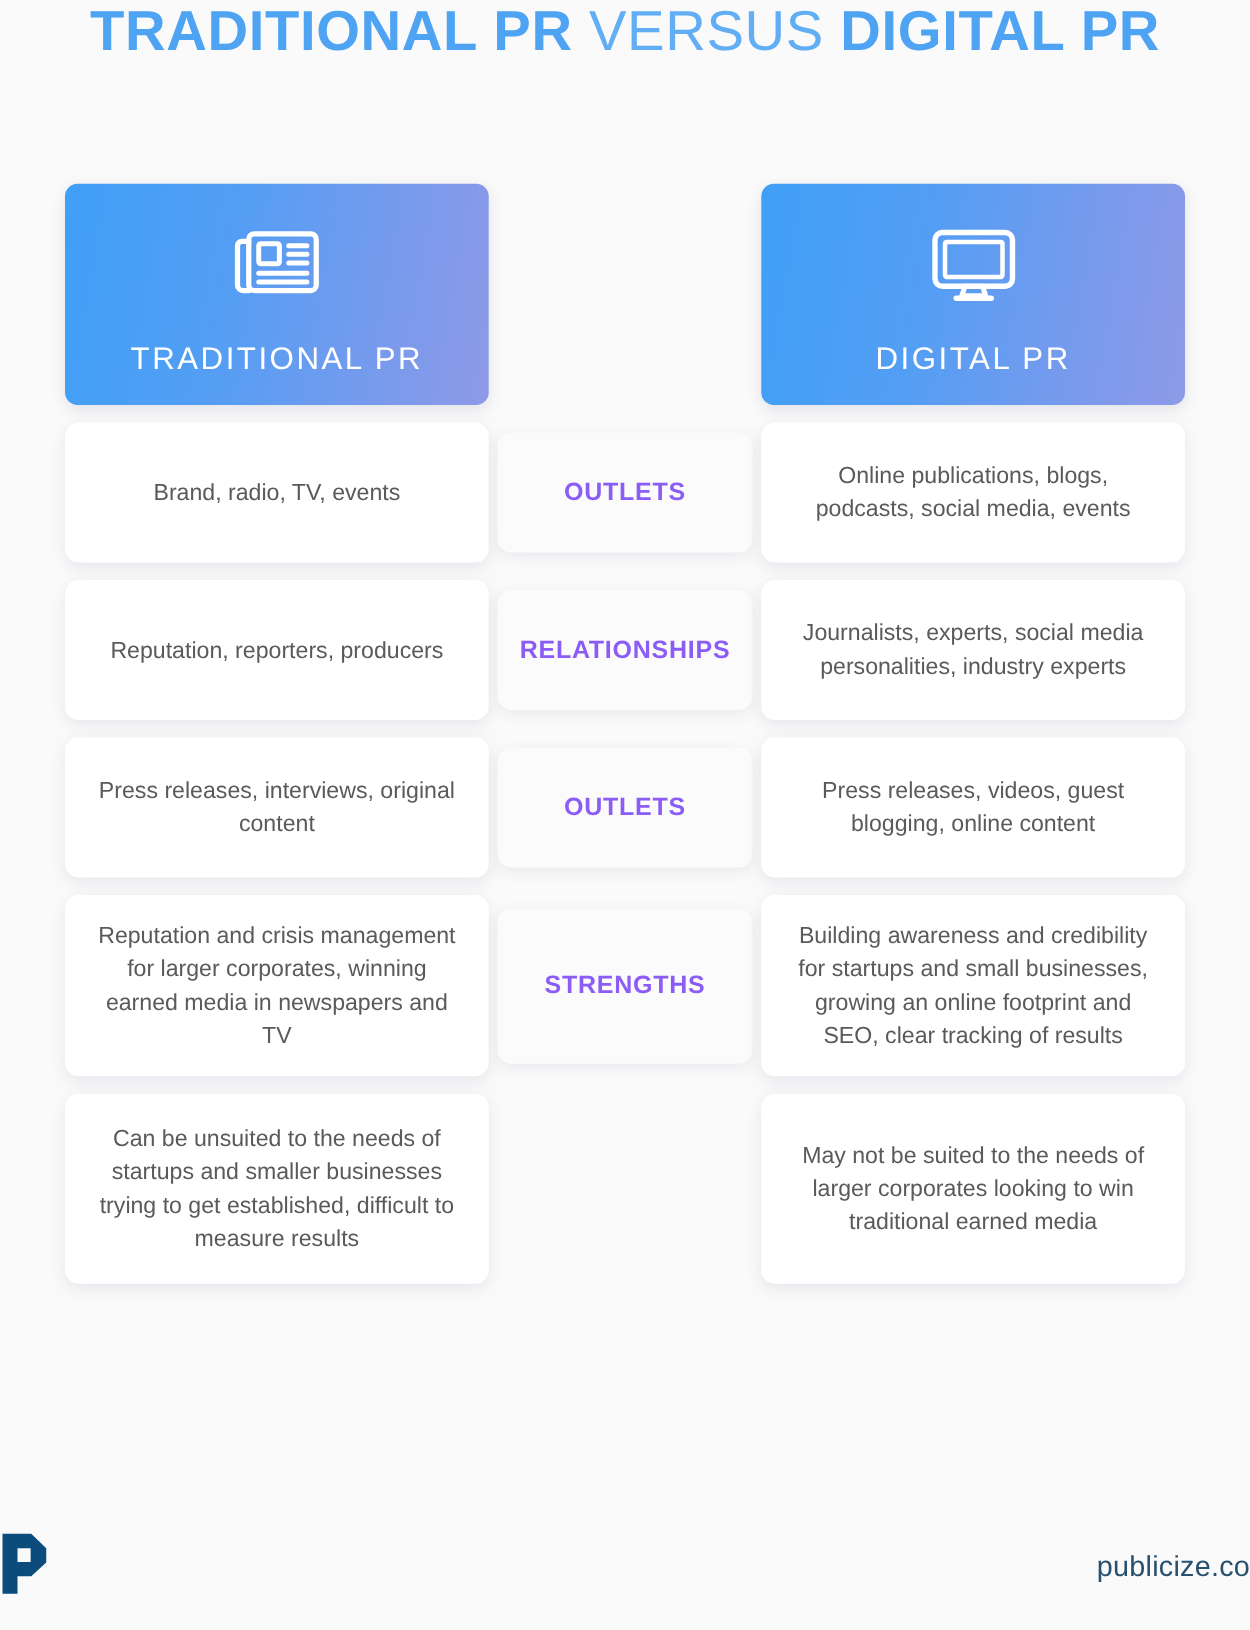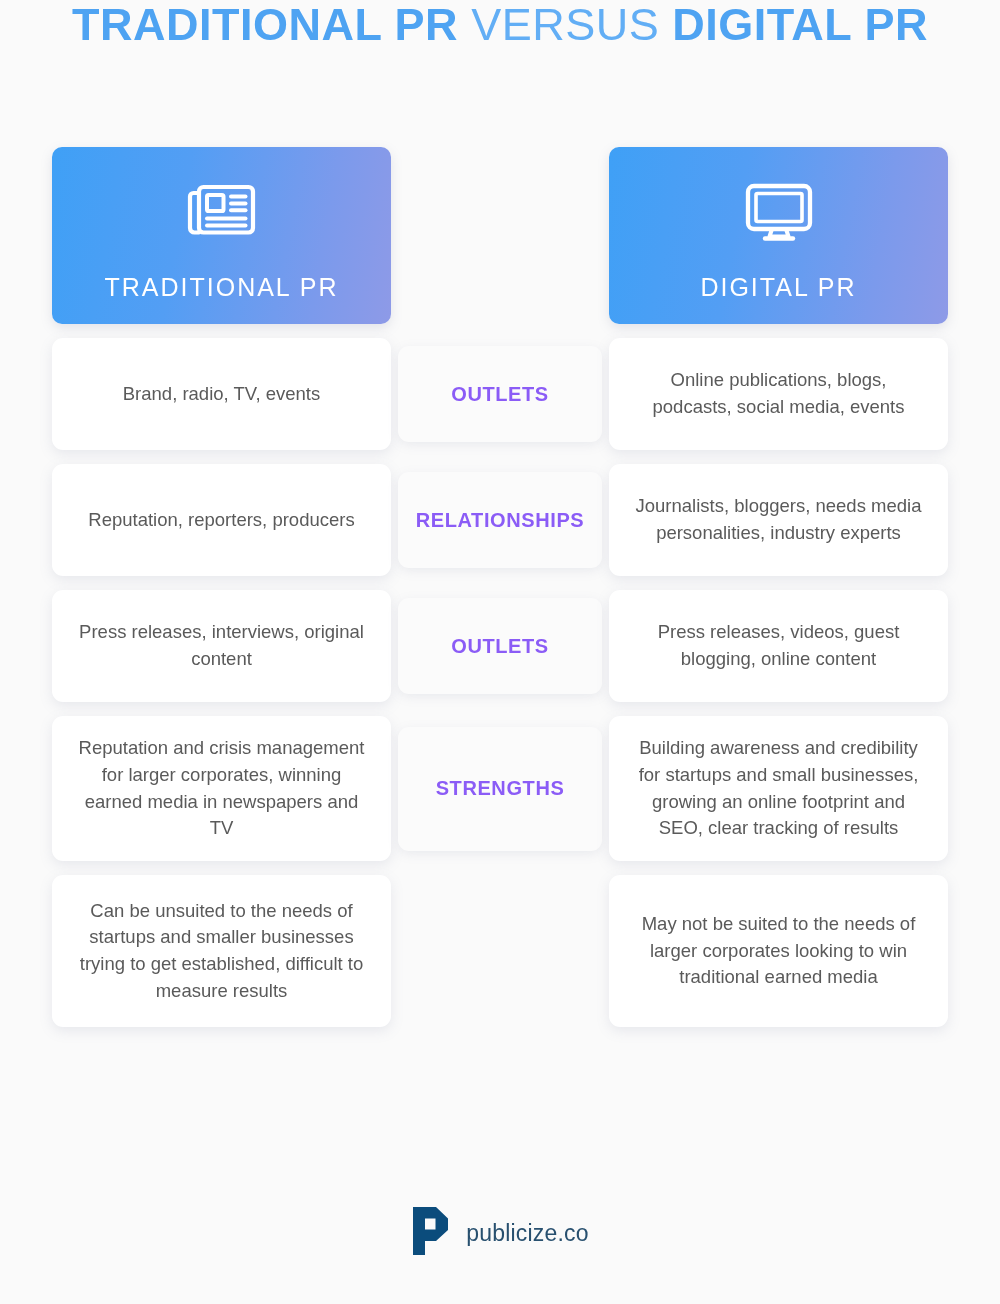--- a/index.html
+++ b/index.html
@@ -126,26 +126,26 @@
   
   .r1 .card, .r1 .mid-card { }
   .r5 .card { min-height: 145px; }
   .r5 .mid-card { min-height: 124px; }
   .r6 .card { min-height: 152px; }
   .r6 .mid-card { min-height: 128px; }
 
   
   .footer {
     position: absolute;
-    bottom: 43px;
+    bottom: 22px;
     left: 0;
     width: 100%;
     display: flex;
     align-items: center;
-    justify-content: center;
+    justify-content: space-between;
     gap: 16px;
   }
   .footer-text {
     color: #28506f;
     font-size: 23px;
     font-weight: 400;
     letter-spacing: 0.2px;
   }
 </style>
 </head>
@@ -219,21 +219,21 @@
         <p>Reputation, reporters, producers</p>
       </div>
     </div>
     <div class="col-mid">
       <div class="mid-card">
         <span>RELATIONSHIPS</span>
       </div>
     </div>
     <div class="col-right">
       <div class="card">
-        <p>Journalists, bloggers, needs media personalities, industry experts</p>
+        <p>Journalists, experts, social media personalities, industry experts</p>
       </div>
     </div>
   </div>
 
   <div class="row r3">
     <div class="col-left">
       <div class="card">
         <p>Press releases, interviews, original content</p>
       </div>
     </div>

